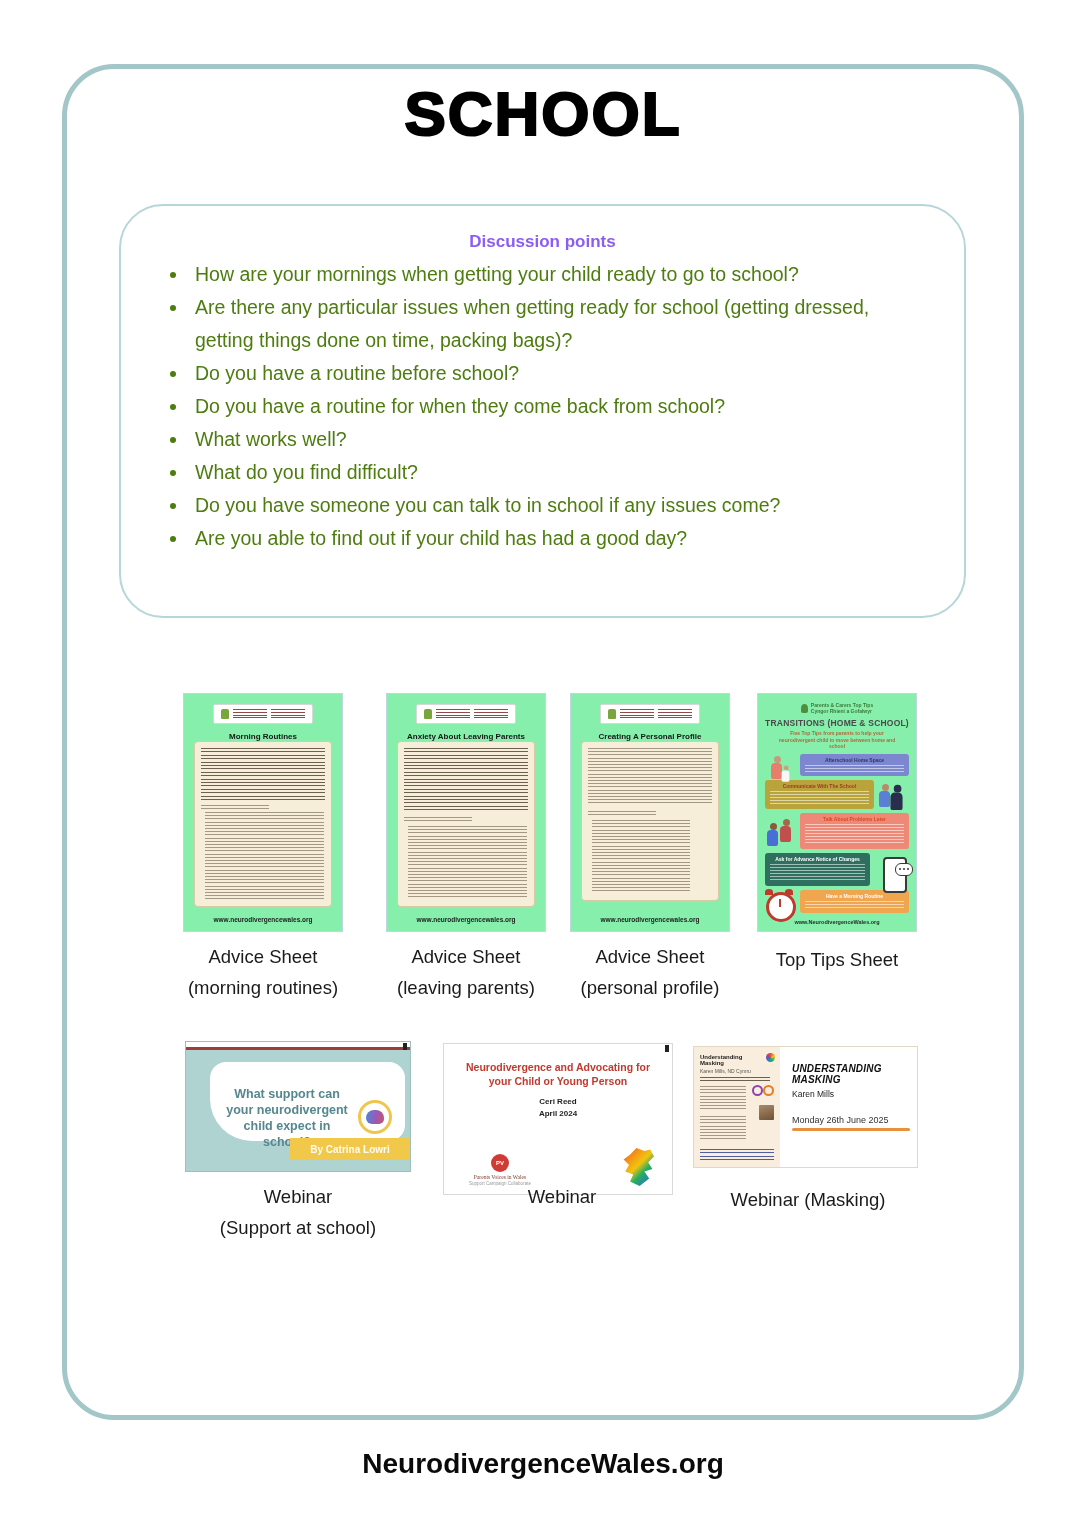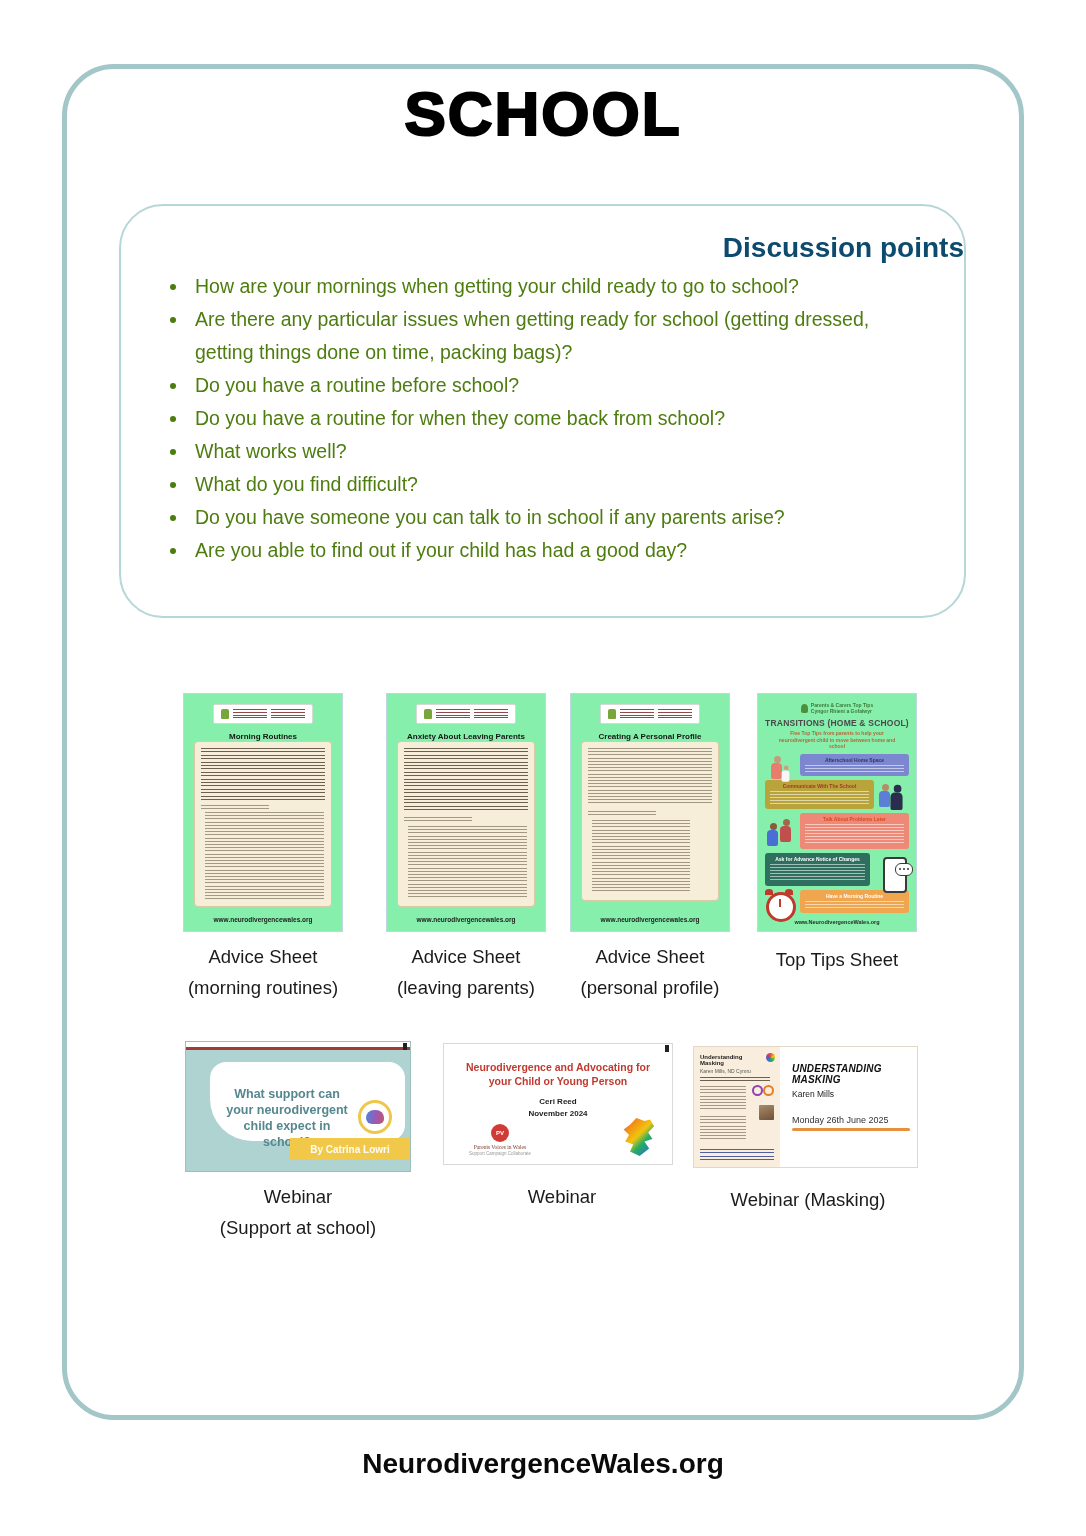--- a/index.html
+++ b/index.html
@@ -1,20 +1,20 @@
 <!DOCTYPE html>
 <html><head>
 <meta charset="utf-8">
 <style>
   html,body{margin:0;padding:0;background:#fff;}
   body{width:1086px;height:1536px;position:relative;font-family:"Liberation Sans",sans-serif;color:#111;overflow:hidden;}
   .outer-frame{position:absolute;left:62px;top:64px;width:962px;height:1356px;border:5px solid #a3c6c8;border-radius:52px;box-sizing:border-box;background:#fff;}
   .title{position:absolute;left:0;top:78px;width:100%;text-align:center;margin:0;font-size:62px;font-weight:bold;letter-spacing:2px;color:#000;-webkit-text-stroke:2.2px #000;}
   .discussion{position:absolute;left:119px;top:204px;width:847px;height:414px;border:2px solid #b7d6d8;border-radius:44px;box-sizing:border-box;background:#fff;}
-  .discussion h2{margin:26px 0 6px 0;text-align:right;font-size:28px;font-weight:bold;color:#0c4a6e;}
+  .discussion h2{margin:26px 0 6px 0;text-align:center;font-size:17px;font-weight:bold;color:#8b5cf6;}
   .discussion ul{margin:4px 0 0 50px;padding:0 28px 0 18px;width:772px;box-sizing:border-box;font-size:19.5px;line-height:33px;color:#4d7c0f;}
   .discussion li{padding-left:6px;}
 
   
   .sheet{position:absolute;background:#86efac;border:1px solid #bed7e0;box-sizing:border-box;}
   .txtlines{background-image:repeating-linear-gradient(180deg,rgba(75,60,45,.8) 0px,rgba(75,60,45,.8) 1px,transparent 1px,transparent 3.4px);}
   .txtlines-lt{background-image:repeating-linear-gradient(180deg,rgba(95,80,60,.55) 0px,rgba(95,80,60,.55) 1px,transparent 1px,transparent 3.2px);}
   .txtlines-w{background-image:repeating-linear-gradient(180deg,rgba(255,255,255,.55) 0px,rgba(255,255,255,.55) 1px,transparent 1px,transparent 3px);}
   .txtlines-maroon{background-image:repeating-linear-gradient(180deg,rgba(130,40,40,.85) 0px,rgba(130,40,40,.85) 1px,transparent 1px,transparent 2.8px);}
   .txtlines-blue{background-image:repeating-linear-gradient(180deg,rgba(40,60,140,.8) 0px,rgba(40,60,140,.8) 1px,transparent 1px,transparent 3.4px);}
@@ -57,21 +57,21 @@
   .web1{position:absolute;left:185px;top:1041px;width:226px;height:131px;background:#fff;border:1px solid #9fbfbd;box-sizing:border-box;overflow:hidden;}
   .w1-teal{position:absolute;left:0;right:0;top:7px;bottom:0;background:#aed3d1;}
   .w1-line{position:absolute;left:0;right:0;top:5px;height:2.5px;background:#a23b32;}
   .w1-card{position:absolute;left:24px;top:20px;right:5px;bottom:30px;background:#fff;border-radius:16px 16px 16px 42px;}
   .w1-text{position:absolute;left:12px;top:24px;width:130px;text-align:center;font-size:12.5px;line-height:16px;font-weight:bold;color:#55878f;}
   .brain-circle{position:absolute;right:13px;top:38px;width:34px;height:34px;border-radius:50%;background:#fff;border:3px solid #f0c64a;box-sizing:border-box;}
   .brain{position:absolute;left:5px;top:7px;width:18px;height:14px;border-radius:8px 8px 5px 6px;background:linear-gradient(100deg,#5a7fd0 10%,#9b59b6 55%,#c0556f 95%);}
   .w1-byline{position:absolute;right:0;bottom:11px;width:120px;height:22px;background:#f2c84b;color:#fdfdf4;font-weight:bold;font-size:10px;display:flex;align-items:center;justify-content:center;}
   .corner-mark{position:absolute;right:3px;top:1px;width:4px;height:7px;background:#222;}
 
-  .web2{position:absolute;left:443px;top:1043px;width:230px;height:122px;background:#fff;border:1px solid #d9d9d9;box-sizing:border-box;}
+  .web2{position:absolute;left:443px;top:1043px;width:230px;height:152px;background:#fff;border:1px solid #d9d9d9;box-sizing:border-box;}
   .w2-title{margin-top:17px;padding:0 20px;text-align:center;font-size:10.5px;line-height:13.5px;font-weight:bold;color:#c13a30;}
   .w2-speaker{margin-top:9px;text-align:center;font-size:8px;font-weight:bold;color:#1d1d1d;}
   .w2-date{margin-top:3px;text-align:center;font-size:8px;font-weight:bold;color:#1d1d1d;}
   .pv{position:absolute;left:16px;bottom:8px;width:80px;text-align:center;}
   .pv-circle{width:18px;height:18px;border-radius:50%;background:#d03c35;color:#fff;font-size:6px;font-weight:bold;line-height:18px;margin:0 auto;}
   .pv-name{font-size:5.5px;color:#7a3b2e;margin-top:2px;font-family:"Liberation Serif",serif;}
   .pv-sub{font-size:4.5px;color:#999;margin-top:1px;}
   .wales{position:absolute;right:18px;bottom:8px;width:32px;height:38px;background:linear-gradient(135deg,#e74c3c 0%,#f39c12 30%,#f1c40f 48%,#27ae60 65%,#2980b9 85%,#8e44ad 100%);clip-path:polygon(45% 0,70% 8%,88% 4%,100% 22%,82% 38%,95% 55%,70% 62%,85% 80%,55% 100%,25% 88%,35% 70%,10% 62%,22% 45%,5% 30%,25% 18%);}
 
   .web3{position:absolute;left:693px;top:1046px;width:225px;height:122px;background:#fff;border:1px solid #e3d8c8;box-sizing:border-box;display:flex;}
@@ -104,21 +104,21 @@
 
 <section class="discussion">
   <h2>Discussion points</h2>
   <ul>
     <li>How are your mornings when getting your child ready to go to school?</li>
     <li>Are there any particular issues when getting ready for school (getting dressed, getting things done on time, packing bags)?</li>
     <li>Do you have a routine before school?</li>
     <li>Do you have a routine for when they come back from school?</li>
     <li>What works well?</li>
     <li>What do you find difficult?</li>
-    <li>Do you have someone you can talk to in school if any parents arise?</li>
+    <li>Do you have someone you can talk to in school if any issues come?</li>
     <li>Are you able to find out if your child has had a good day?</li>
   </ul>
 </section>
 
 <div class="sheet" style="left:183px;top:693px;width:160px;height:239px;">
   <div class="logo-bar">
     <span class="logo-dot"></span>
     <span class="logo-col txtlines-maroon"></span>
     <span class="logo-col txtlines-maroon"></span>
   </div>
@@ -251,21 +251,21 @@
         <span class="brain"></span>
       </div>
   </div>
   <div class="w1-byline">By Catrina Lowri</div>
 </div>
 
 <div class="web2">
   <div class="corner-mark"></div>
   <div class="w2-title">Neurodivergence and Advocating for your Child or Young Person</div>
   <div class="w2-speaker">Ceri Reed</div>
-  <div class="w2-date">November 2024</div>
+  <div class="w2-date">April 2024</div>
   <div class="pv">
     <div class="pv-circle">PV</div>
     <div class="pv-name">Parents Voices in Wales</div>
     <div class="pv-sub">Support Campaign Collaborate</div>
   </div>
   <div class="wales"></div>
 </div>
 
 <div class="web3">
   <div class="w3-left">

